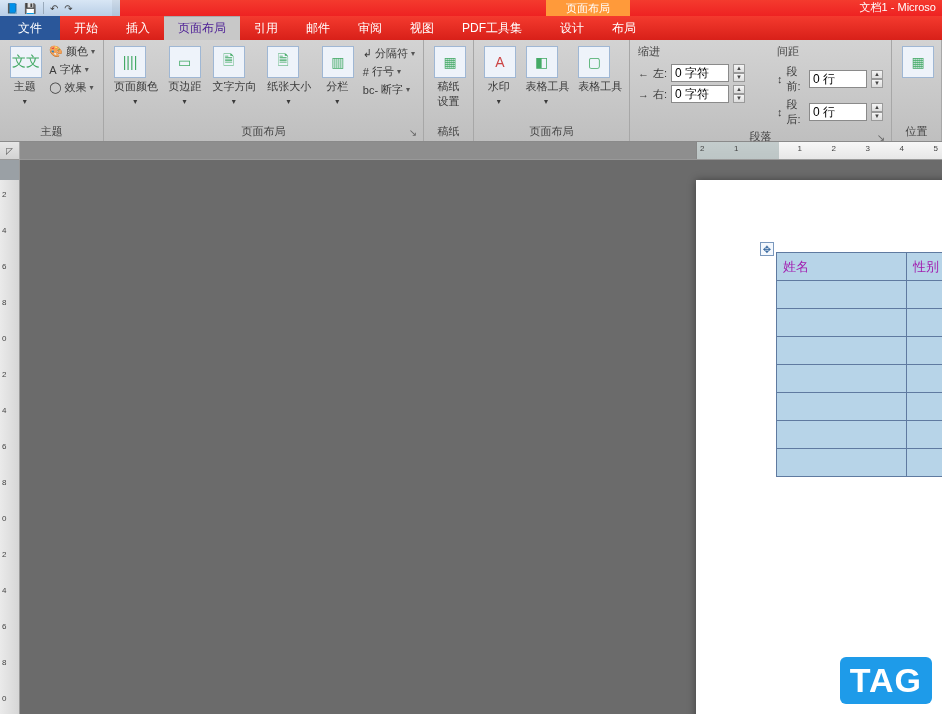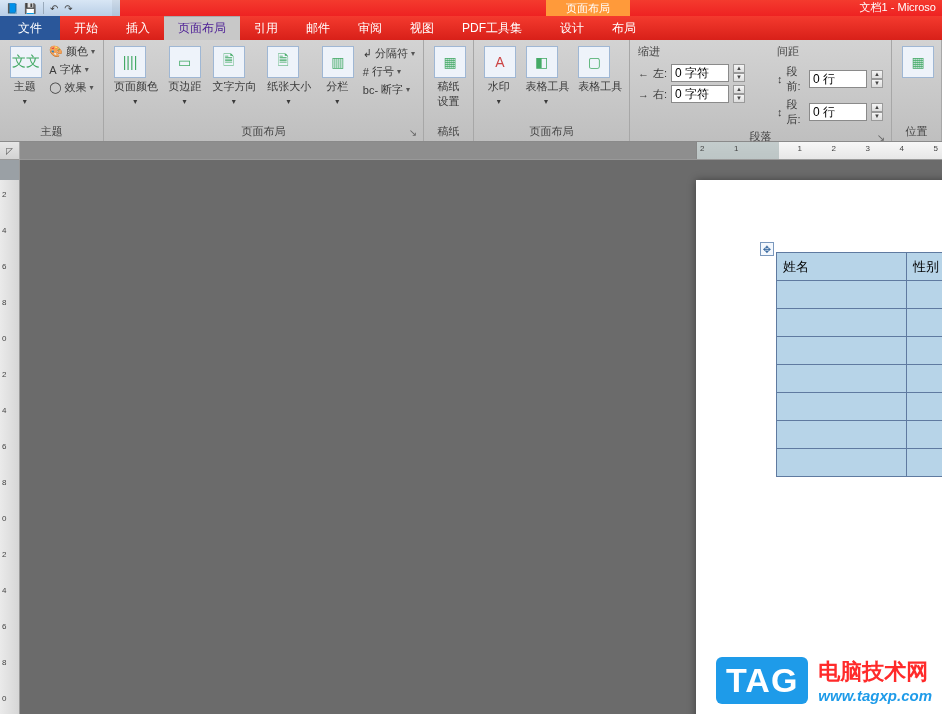--- a/index.html
+++ b/index.html
@@ -49,21 +49,21 @@
 
   
   .workspace { position: absolute; left: 0; top: 160px; right: 0; bottom: 0; display: flex; }
   .ruler-v { width: 20px; background: linear-gradient(90deg,#eaeaea,#d6d6d6); border-right: 1px solid #999; position: relative; font-size: 8px; color: #444; }
   .ruler-v .tick { position: absolute; left: 2px; }
   .ruler-v .gray-zone { position: absolute; left: 0; right: 0; top: 0; height: 20px; background: #9aa0a5; }
   .canvas { flex: 1; background: #6b6b6b; position: relative; overflow: hidden; }
   .page { position: absolute; left: 676px; top: 20px; width: 700px; height: 900px; background: #fff; box-shadow: 0 0 8px rgba(0,0,0,.4); }
   .tbl-handle { position: absolute; left: 64px; top: 62px; width: 14px; height: 14px; border: 1px solid #7a98bd; background: #f4f8fd; font-size: 10px; color: #3a6aa0; display: flex; align-items: center; justify-content: center; cursor: move; }
   .doc-table { position: absolute; left: 80px; top: 72px; border-collapse: collapse; }
-  .doc-table td { border: 1px solid #5f7aa0; background: #b7d4e8; height: 28px; font-size: 13px; color: #000000; padding: 2px 6px; }
+  .doc-table td { border: 1px solid #5f7aa0; background: #b7d4e8; height: 28px; font-size: 13px; color: #a21caf; padding: 2px 6px; }
   .doc-table td.c1 { width: 130px; }
   .doc-table td.c2 { width: 50px; }
 
   
   .logo { position: absolute; right: 10px; bottom: 10px; display: flex; align-items: center; gap: 10px; }
   .logo .tag { background: #1e9be9; color: #fff; font-weight: 900; font-size: 34px; padding: 4px 10px; border-radius: 6px; font-family: Arial, sans-serif; letter-spacing: 1px; }
   .logo .txt { display: flex; flex-direction: column; }
   .logo .t1 { color: #ff2a2a; font-size: 22px; font-weight: 700; }
   .logo .t2 { color: #1e9be9; font-size: 15px; font-style: italic; font-weight: 700; }
 </style>
@@ -341,17 +341,13 @@
               <td class="c2"></td>
             </tr>
       </tbody>
         </table>
     </div>
   </div>
 </div>
 
 <div class="logo">
   <div class="tag">TAG</div>
-  <div class="txt">
-    <div class="t1">电脑技术网</div>
-    <div class="t2">www.tagxp.com</div>
-  </div>
 </div>
 
 </body></html>

